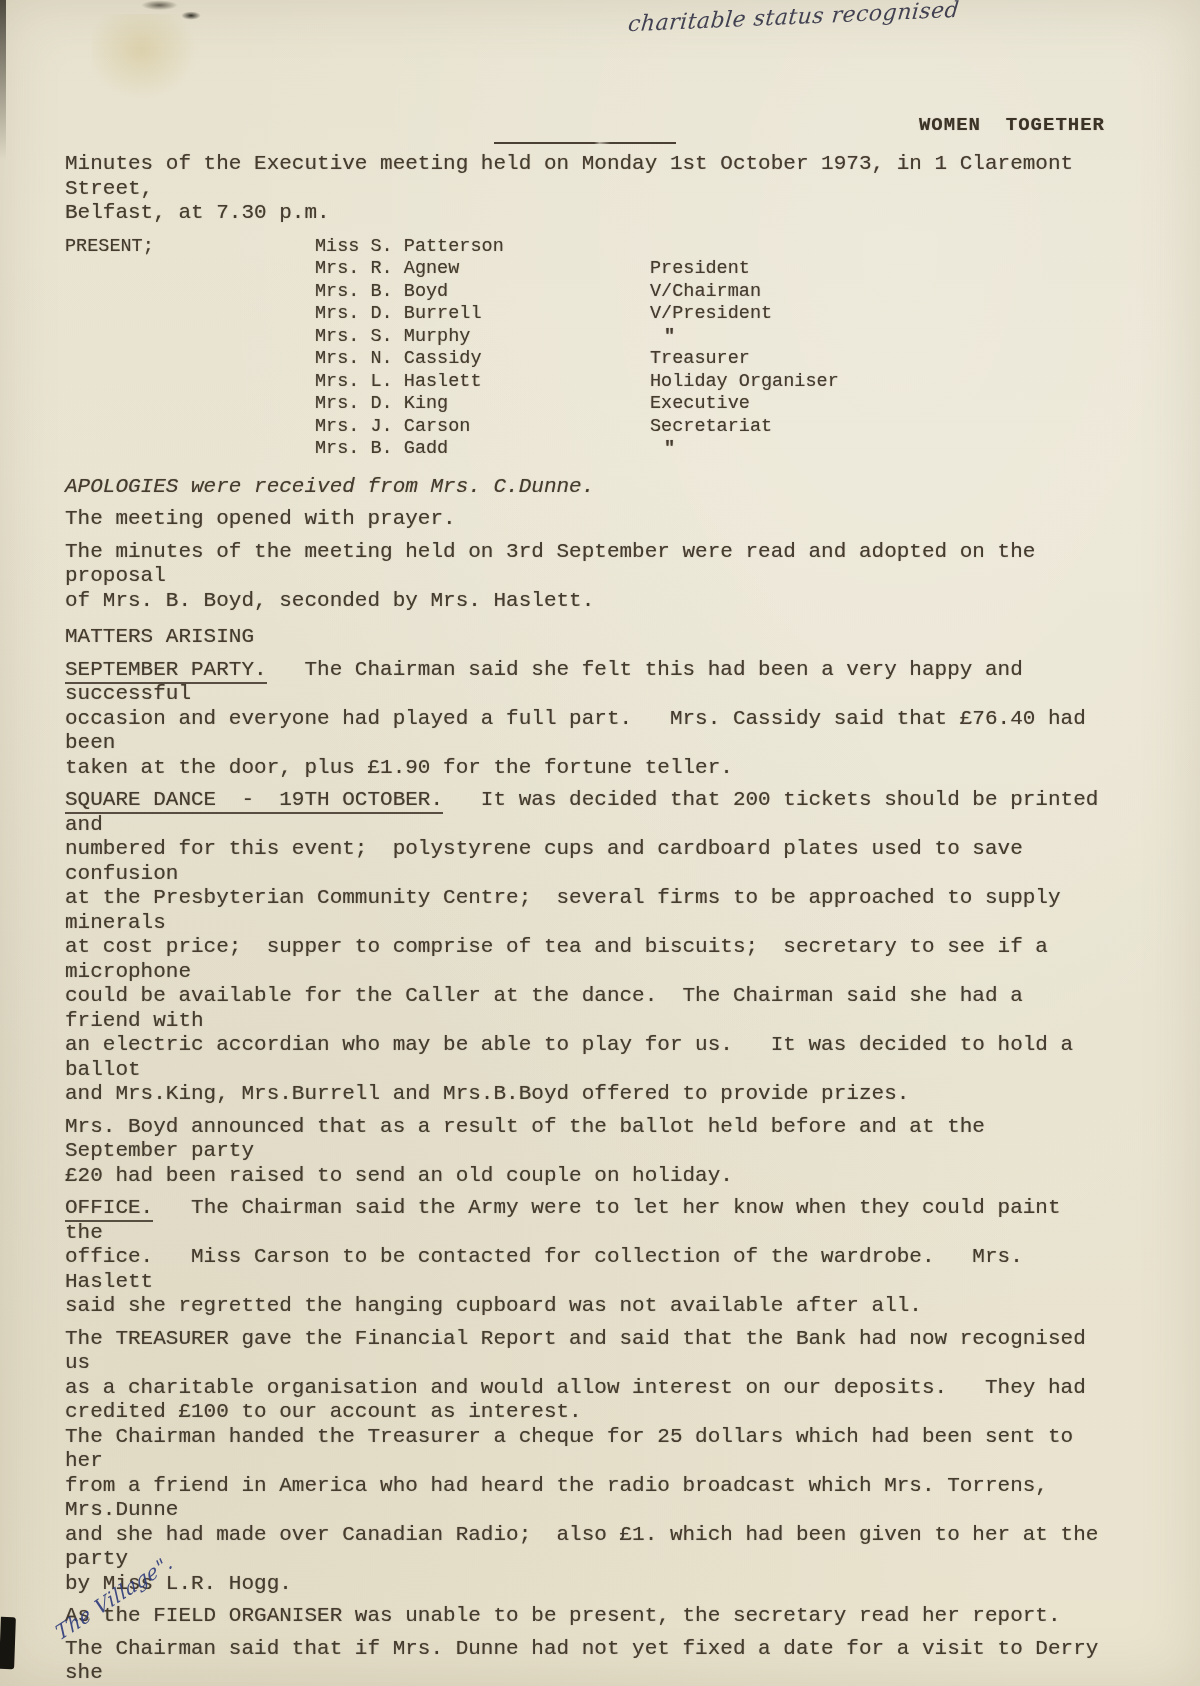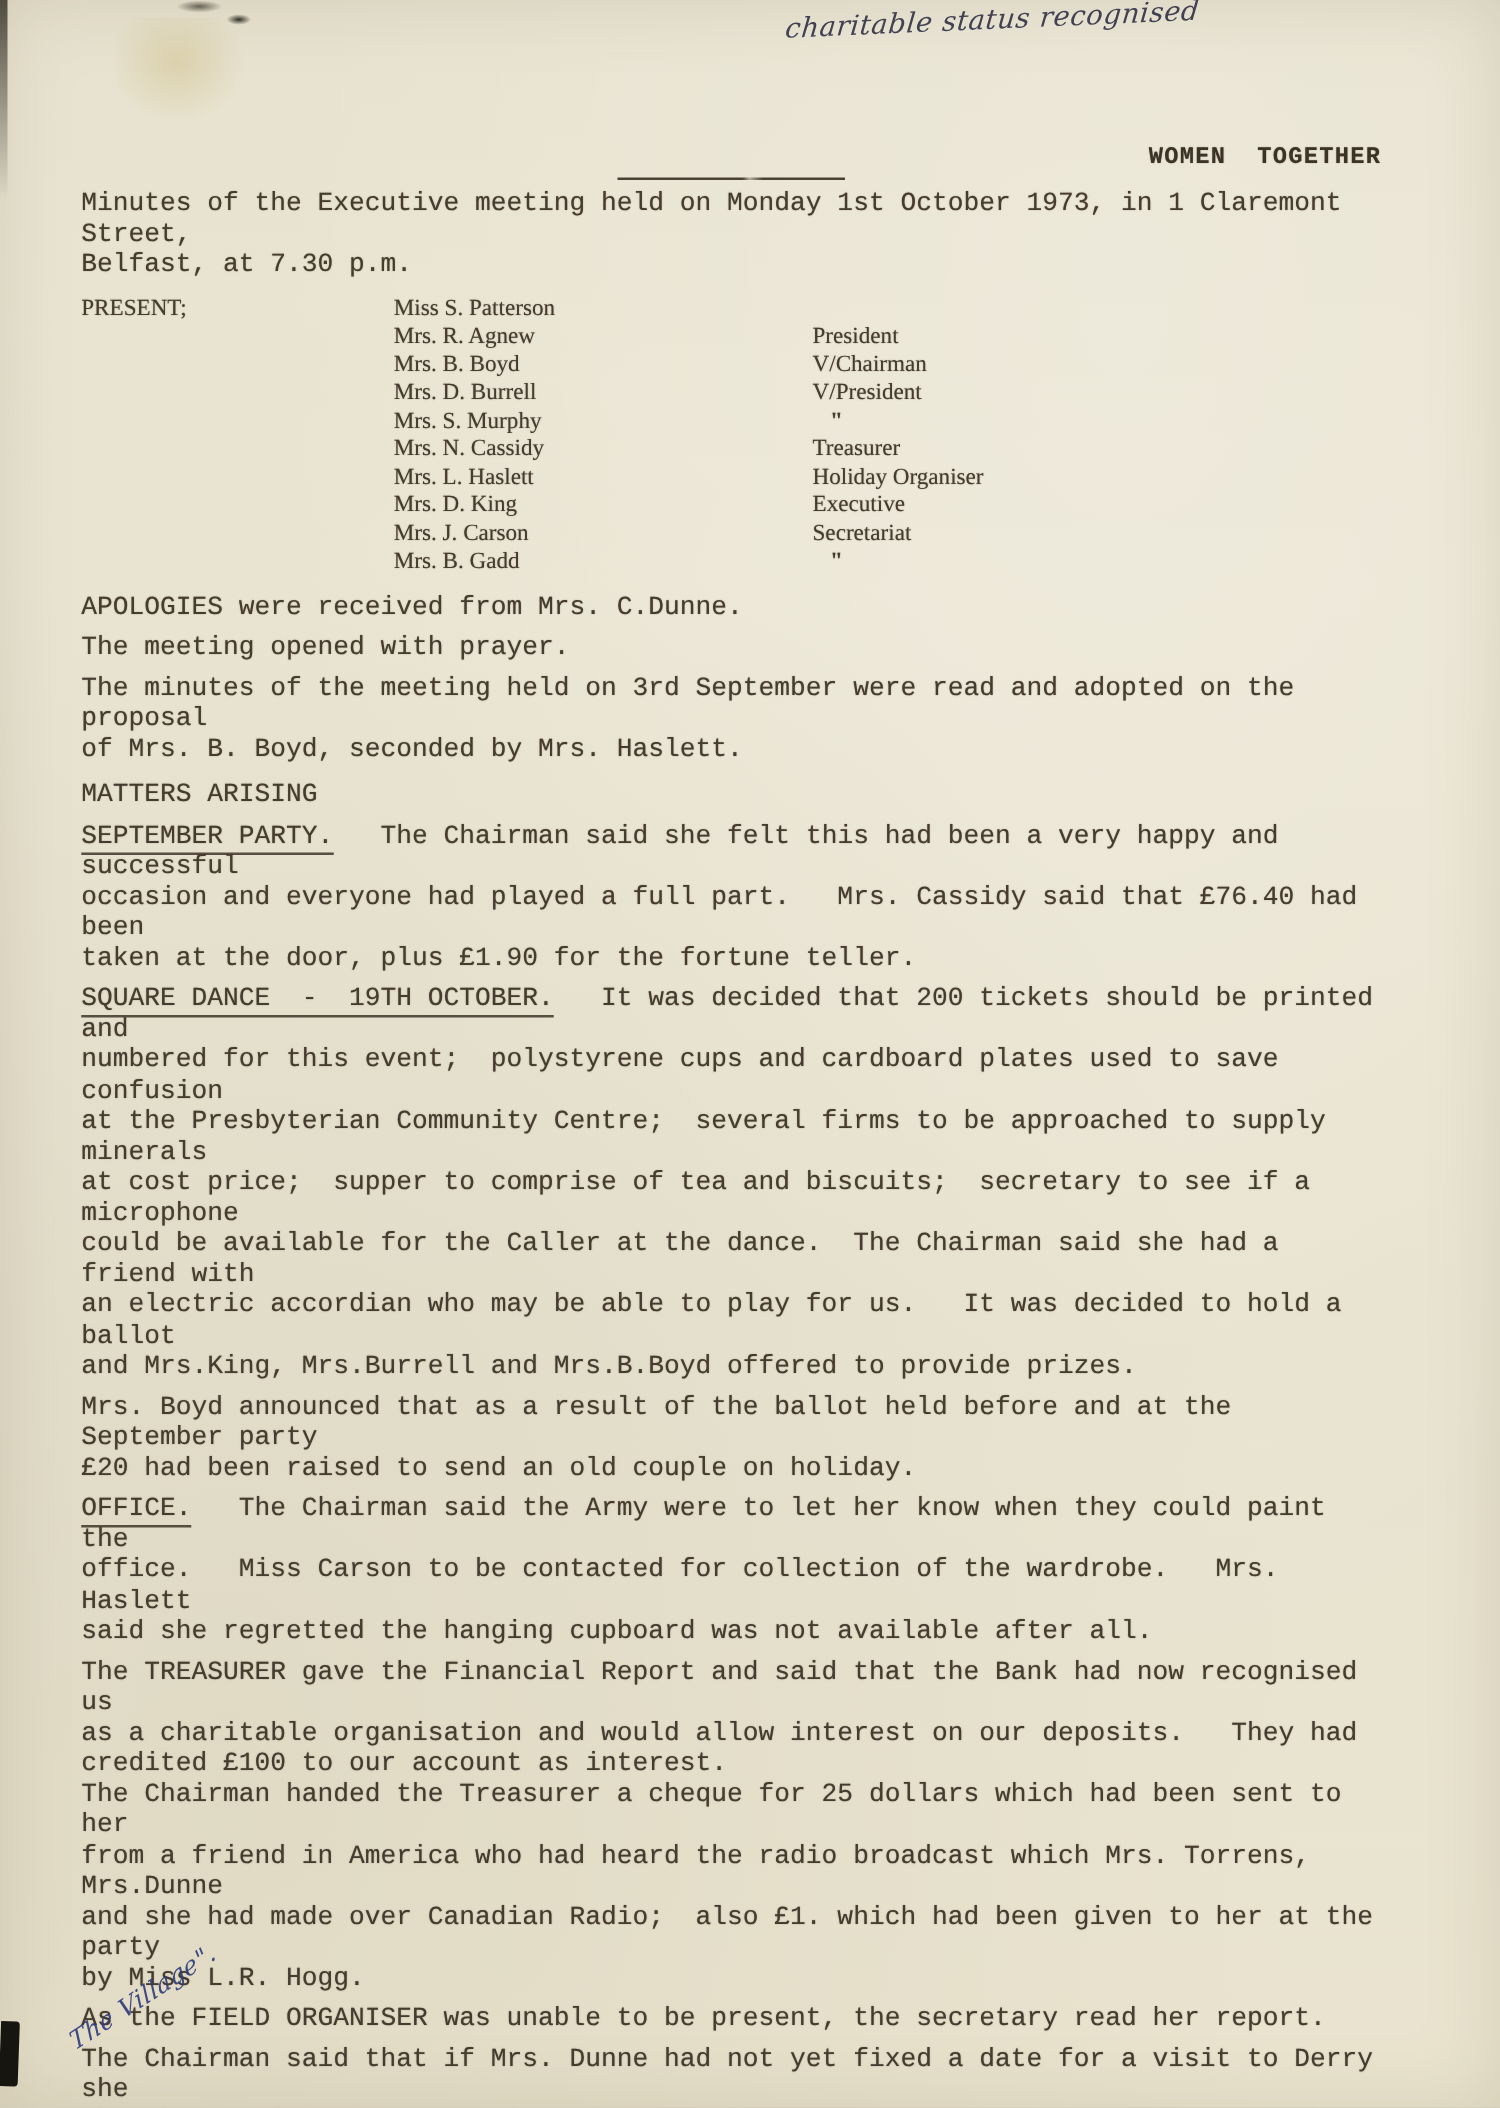--- a/index.html
+++ b/index.html
@@ -19,26 +19,26 @@
     margin:112px 0 0;font-size:19px;font-weight:bold;letter-spacing:1px;
     text-align:right;white-space:pre;line-height:26px;color:#3c3327;
   }
   .title-underline{
     width:182px;height:2px;margin:4px auto 0;
     background:linear-gradient(90deg,#4a4034 0 55%,rgba(74,64,52,.35) 58%,#4a4034 64%);
   }
   p.body-text{
     margin:8px 0 0;font-size:21px;line-height:24.5px;white-space:pre-wrap;
   }
-  p.mt14{margin-top:14px;}
+  p.mt14{margin-top:14px;font-style:italic;}
   p.mt12{margin-top:12px;}
   .underlined{border-bottom:2px solid rgba(62,52,40,.85);padding-bottom:1px;}
   .intro{margin-top:36px;}
   .present{margin-top:10px;font-size:18.5px;line-height:22.5px;}
-  .present .row{display:flex;font-family:Liberation Serif, serif;}
+  .present .row{display:flex;}
   .present .c1{width:250px;flex:none;white-space:pre;}
   .present .c2{width:335px;flex:none;white-space:pre;}
   .present .c3{flex:1;white-space:pre;}
   .present .ditto{padding-left:14px;font-weight:bold;}
   .handwriting{
     position:absolute;font-family:"DejaVu Serif",serif;font-style:italic;
     letter-spacing:.5px;white-space:nowrap;
   }
   .hw-top{
     left:628px;top:4px;font-size:22px;color:#26263c;

